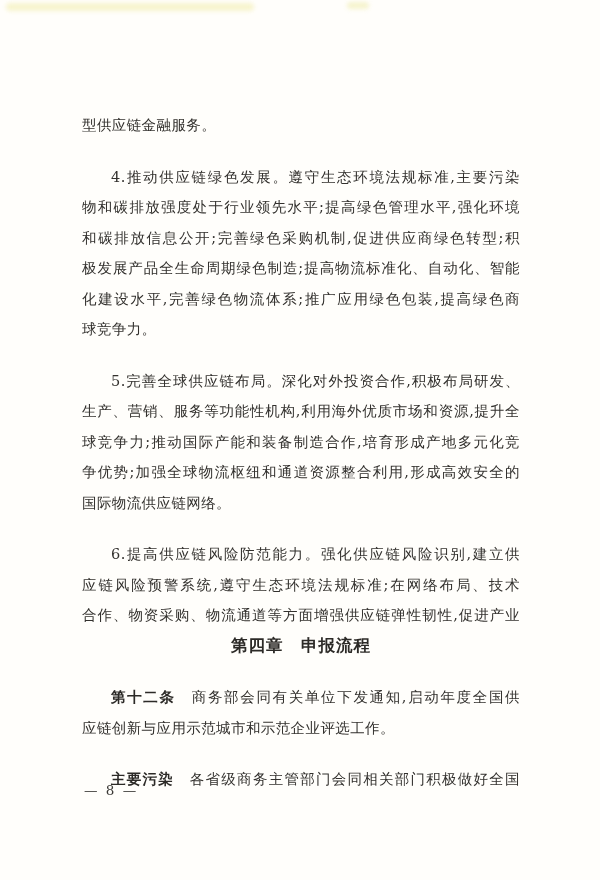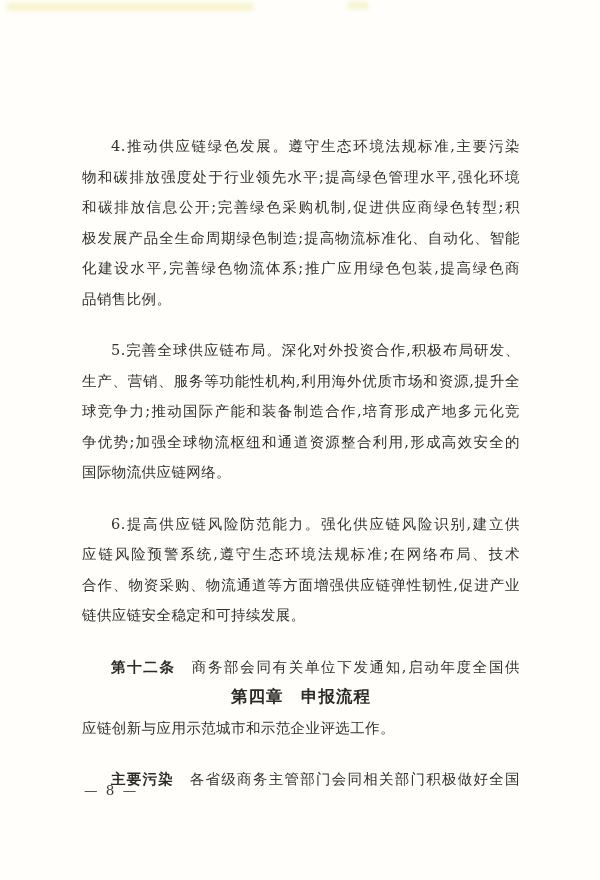--- a/index.html
+++ b/index.html
@@ -87,35 +87,35 @@
   }
 </style>
 </head>
 <body>
 
 <div class="sheet">
   <div class="smudge smudge-long"></div>
   <div class="smudge smudge-short"></div>
 
   <main class="text-block" id="body-lines">
+      <div class="line">型供应链金融服务。</div>
       <div class="line full indent">4.推动供应链绿色发展。遵守生态环境法规标准,主要污染</div>
       <div class="line full">物和碳排放强度处于行业领先水平;提高绿色管理水平,强化环境</div>
       <div class="line full">和碳排放信息公开;完善绿色采购机制,促进供应商绿色转型;积</div>
       <div class="line full">极发展产品全生命周期绿色制造;提高物流标准化、自动化、智能</div>
       <div class="line full">化建设水平,完善绿色物流体系;推广应用绿色包装,提高绿色商</div>
-      <div class="line">品销售比例。</div>
+      <div class="line">球竞争力。</div>
       <div class="line full indent">5.完善全球供应链布局。深化对外投资合作,积极布局研发、</div>
       <div class="line full">生产、营销、服务等功能性机构,利用海外优质市场和资源,提升全</div>
       <div class="line full">球竞争力;推动国际产能和装备制造合作,培育形成产地多元化竞</div>
       <div class="line full">争优势;加强全球物流枢纽和通道资源整合利用,形成高效安全的</div>
       <div class="line">国际物流供应链网络。</div>
       <div class="line full indent">6.提高供应链风险防范能力。强化供应链风险识别,建立供</div>
       <div class="line full">应链风险预警系统,遵守生态环境法规标准;在网络布局、技术</div>
       <div class="line full">合作、物资采购、物流通道等方面增强供应链弹性韧性,促进产业</div>
-      <div class="line">链供应链安全稳定和可持续发展。</div>
+      <div class="line heading">第四章　申报流程</div>
       <div class="line full indent"><span class="article-label">第十二条</span><span>　商务部会同有关单位下发通知,启动年度全国供</span></div>
-      <div class="line heading">第四章　申报流程</div>
       <div class="line">应链创新与应用示范城市和示范企业评选工作。</div>
       <div class="line full indent"><span class="article-label">主要污染</span><span>　各省级商务主管部门会同相关部门积极做好全国</span></div>
     </main>
 
   <div class="page-number">— 8 —</div>
 </div>
 
 </body></html>

